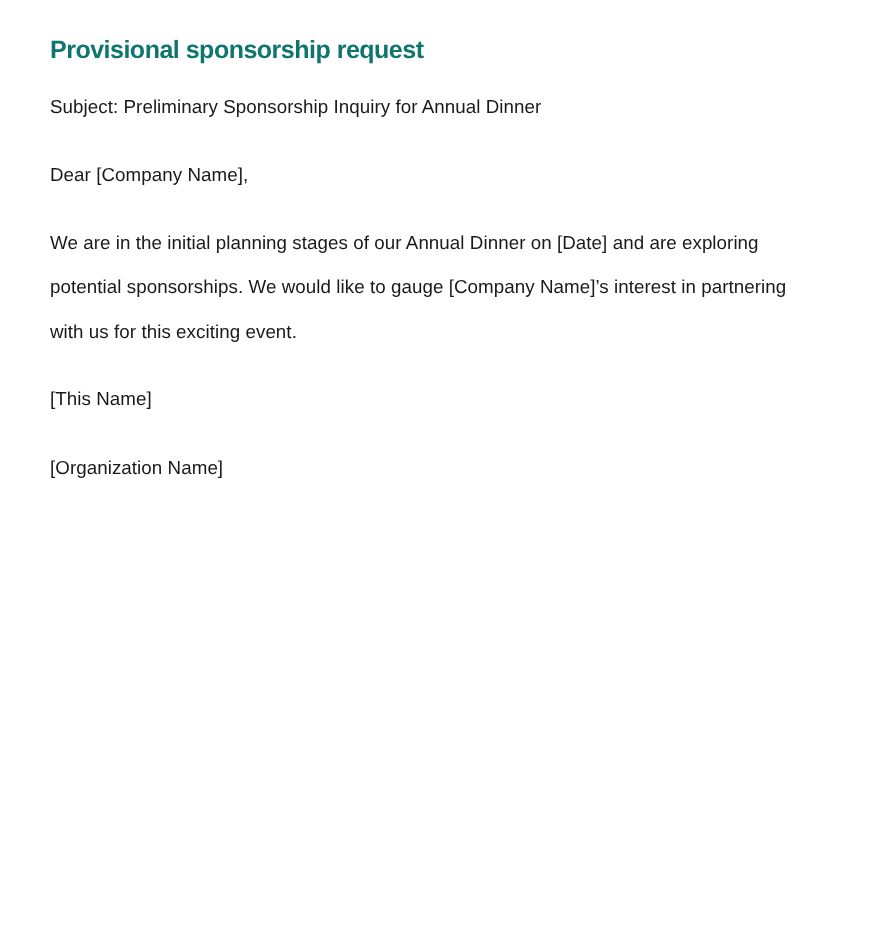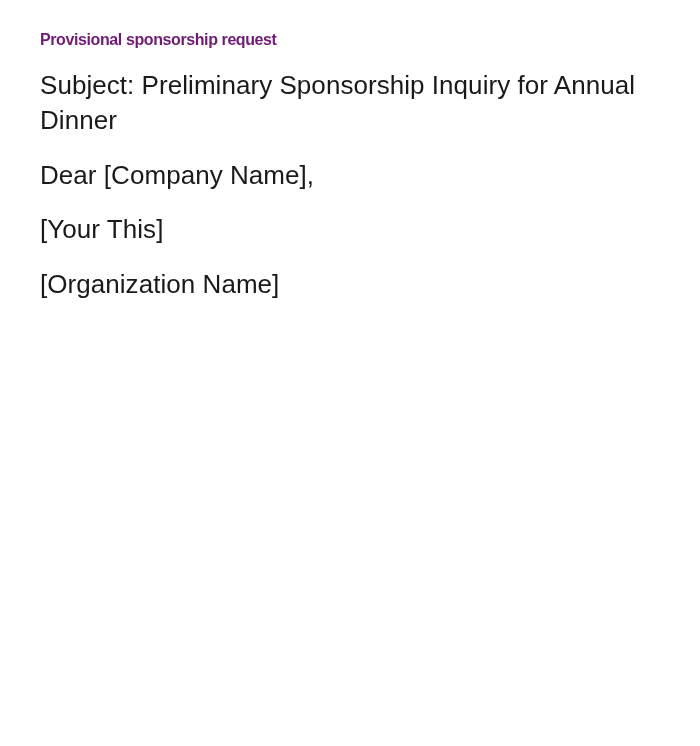--- a/index.html
+++ b/index.html
@@ -17,39 +17,40 @@
     }
     .doc {
       position: absolute;
       left: 40px;
       top: 24px;
       width: 600px;
     }
     .title {
       font-family: "Liberation Sans", sans-serif;
       font-weight: bold;
-      font-size: 16px;
+      font-size: 20px;
       line-height: 32px;
       margin: 0 0 12px 0;
       letter-spacing: -0.4px;
-      color: #701a75;
+      color: #0f766e;
     }
     .para {
-      font-size: 26px;
+      font-size: 15px;
       line-height: 35.3px;
       margin: 0 0 19.5px 0;
       letter-spacing: 0.05px;
       color: #1a1a1a;
     }
     .para.single {
       line-height: 35px;
     }
   </style>
 </head>
 <body>
 
 <div class="doc">
   <h1 class="title">Provisional sponsorship request</h1>
   <p class="para single">Subject: Preliminary Sponsorship Inquiry for Annual Dinner</p>
   <p class="para single">Dear [Company Name],</p>
-  <p class="para single">[Your This]</p>
+  <p class="para">We are in the initial planning stages of our Annual Dinner on [Date] and are exploring potential sponsorships. We would like to gauge [Company Name]’s interest in partnering with us for this exciting event.</p>
+  <p class="para single">[This Name]</p>
   <p class="para single">[Organization Name]</p>
 </div>
 
 </body></html>

